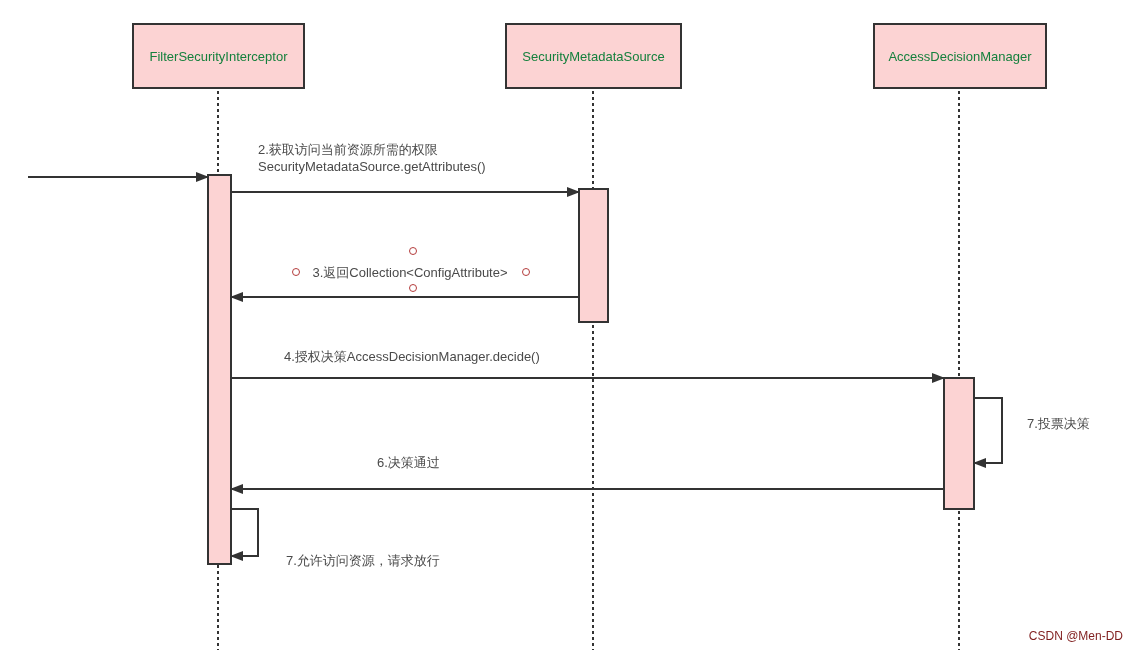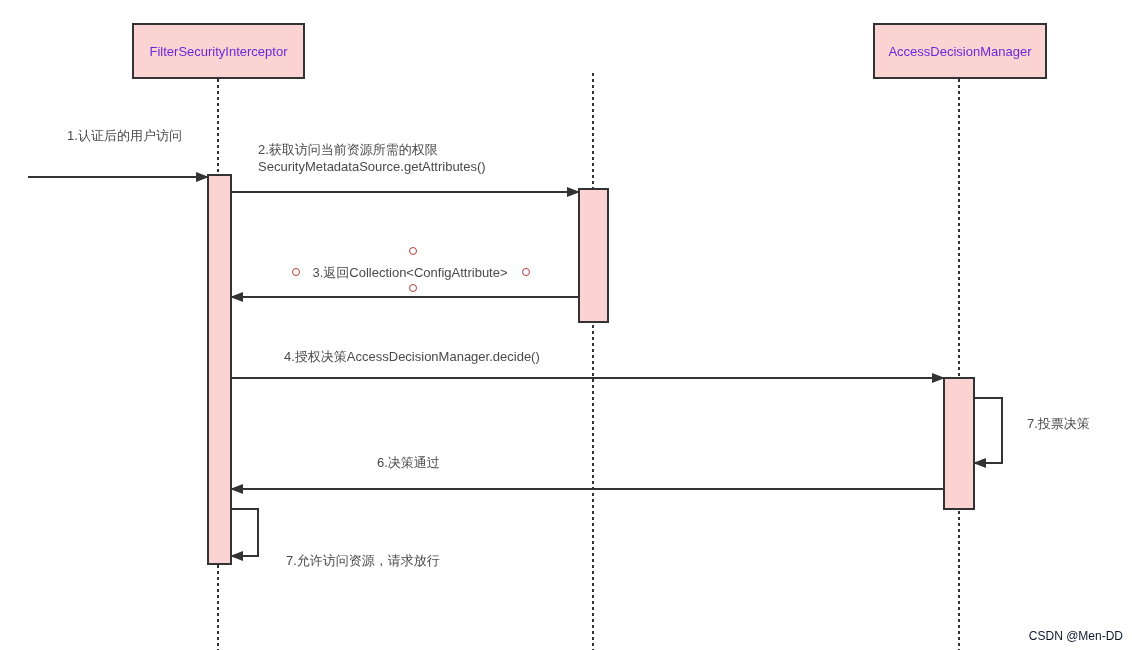--- a/index.html
+++ b/index.html
@@ -10,29 +10,29 @@
     background: #ffffff;
     overflow: hidden;
     font-family: "Liberation Sans", "DejaVu Sans", sans-serif;
     color: #454545;
   }
 
   
   .pbox {
     position: absolute;
     top: 23px;
-    height: 56px;
+    height: 66px;
     box-sizing: border-box;
     border: 2px solid #333333;
     background: #fcd3d3;
     display: flex;
     align-items: center;
     justify-content: center;
     font-size: 13px;
-    color: #6d28d9;
+    color: #15803d;
     z-index: 3;
   }
 
   
   .lifeline {
     position: absolute;
     top: 73px;
     bottom: 0;
     width: 2px;
     background: repeating-linear-gradient(to bottom, #333333 0px, #333333 3px, transparent 3px, transparent 6px);
@@ -117,55 +117,57 @@
     border-radius: 50%;
     background: #ffffff;
     z-index: 6;
   }
 
   .watermark {
     position: absolute;
     right: 9px;
     top: 629px;
     font-size: 12px;
-    color: #0f172a;
+    color: #7f1d1d;
     z-index: 5;
   }
 </style>
 </head>
 <body>
 
 <div id="canvas">
 
   <div class="lifeline" style="left:217px;"></div>
   <div class="lifeline" style="left:592px;"></div>
   <div class="lifeline" style="left:958px;"></div>
 
   <div class="pbox" style="left:132px; width:173px;">
     <span>FilterSecurityInterceptor</span>
+  </div>
+  <div class="pbox" style="left:505px; width:177px;">
+    <span>SecurityMetadataSource</span>
   </div>
   <div class="pbox" style="left:873px; width:174px;text-align:right;">
     <span>AccessDecisionManager</span>
   </div>
 
   <div class="abar" style="left:207px; top:174px; width:25px; height:391px;"></div>
   <div class="abar" style="left:578px; top:188px; width:31px; height:135px;"></div>
   <div class="abar" style="left:943px; top:377px; width:32px; height:133px;"></div>
 
   <div class="arrow head-r" style="left:28px;  top:176px; width:179px;"></div>
   <div class="arrow head-r" style="left:232px; top:191px; width:346px;"></div>
   <div class="arrow head-l" style="left:232px; top:296px; width:346px;"></div>
   <div class="arrow head-r" style="left:232px; top:377px; width:711px;"></div>
   <div class="arrow head-l" style="left:232px; top:488px; width:711px;"></div>
 
   <div class="loop" id="loop-5"></div>
   <div class="loop" id="loop-7"></div>
 
   <div class="mlabel center" style="left:34px; top:126px; width:181px; line-height:20px;">
-    <div>1.认证后的用户访问</div>
   </div>
 
   <div class="mlabel" style="left:258px; top:141px; line-height:17px;">
     <div>2.获取访问当前资源所需的权限</div>
     <div>SecurityMetadataSource.getAttributes()</div>
   </div>
 
   <div class="mlabel center" style="left:300px; top:264px; width:220px;">
     <div>3.返回Collection&lt;ConfigAttribute&gt;</div>
   </div>

